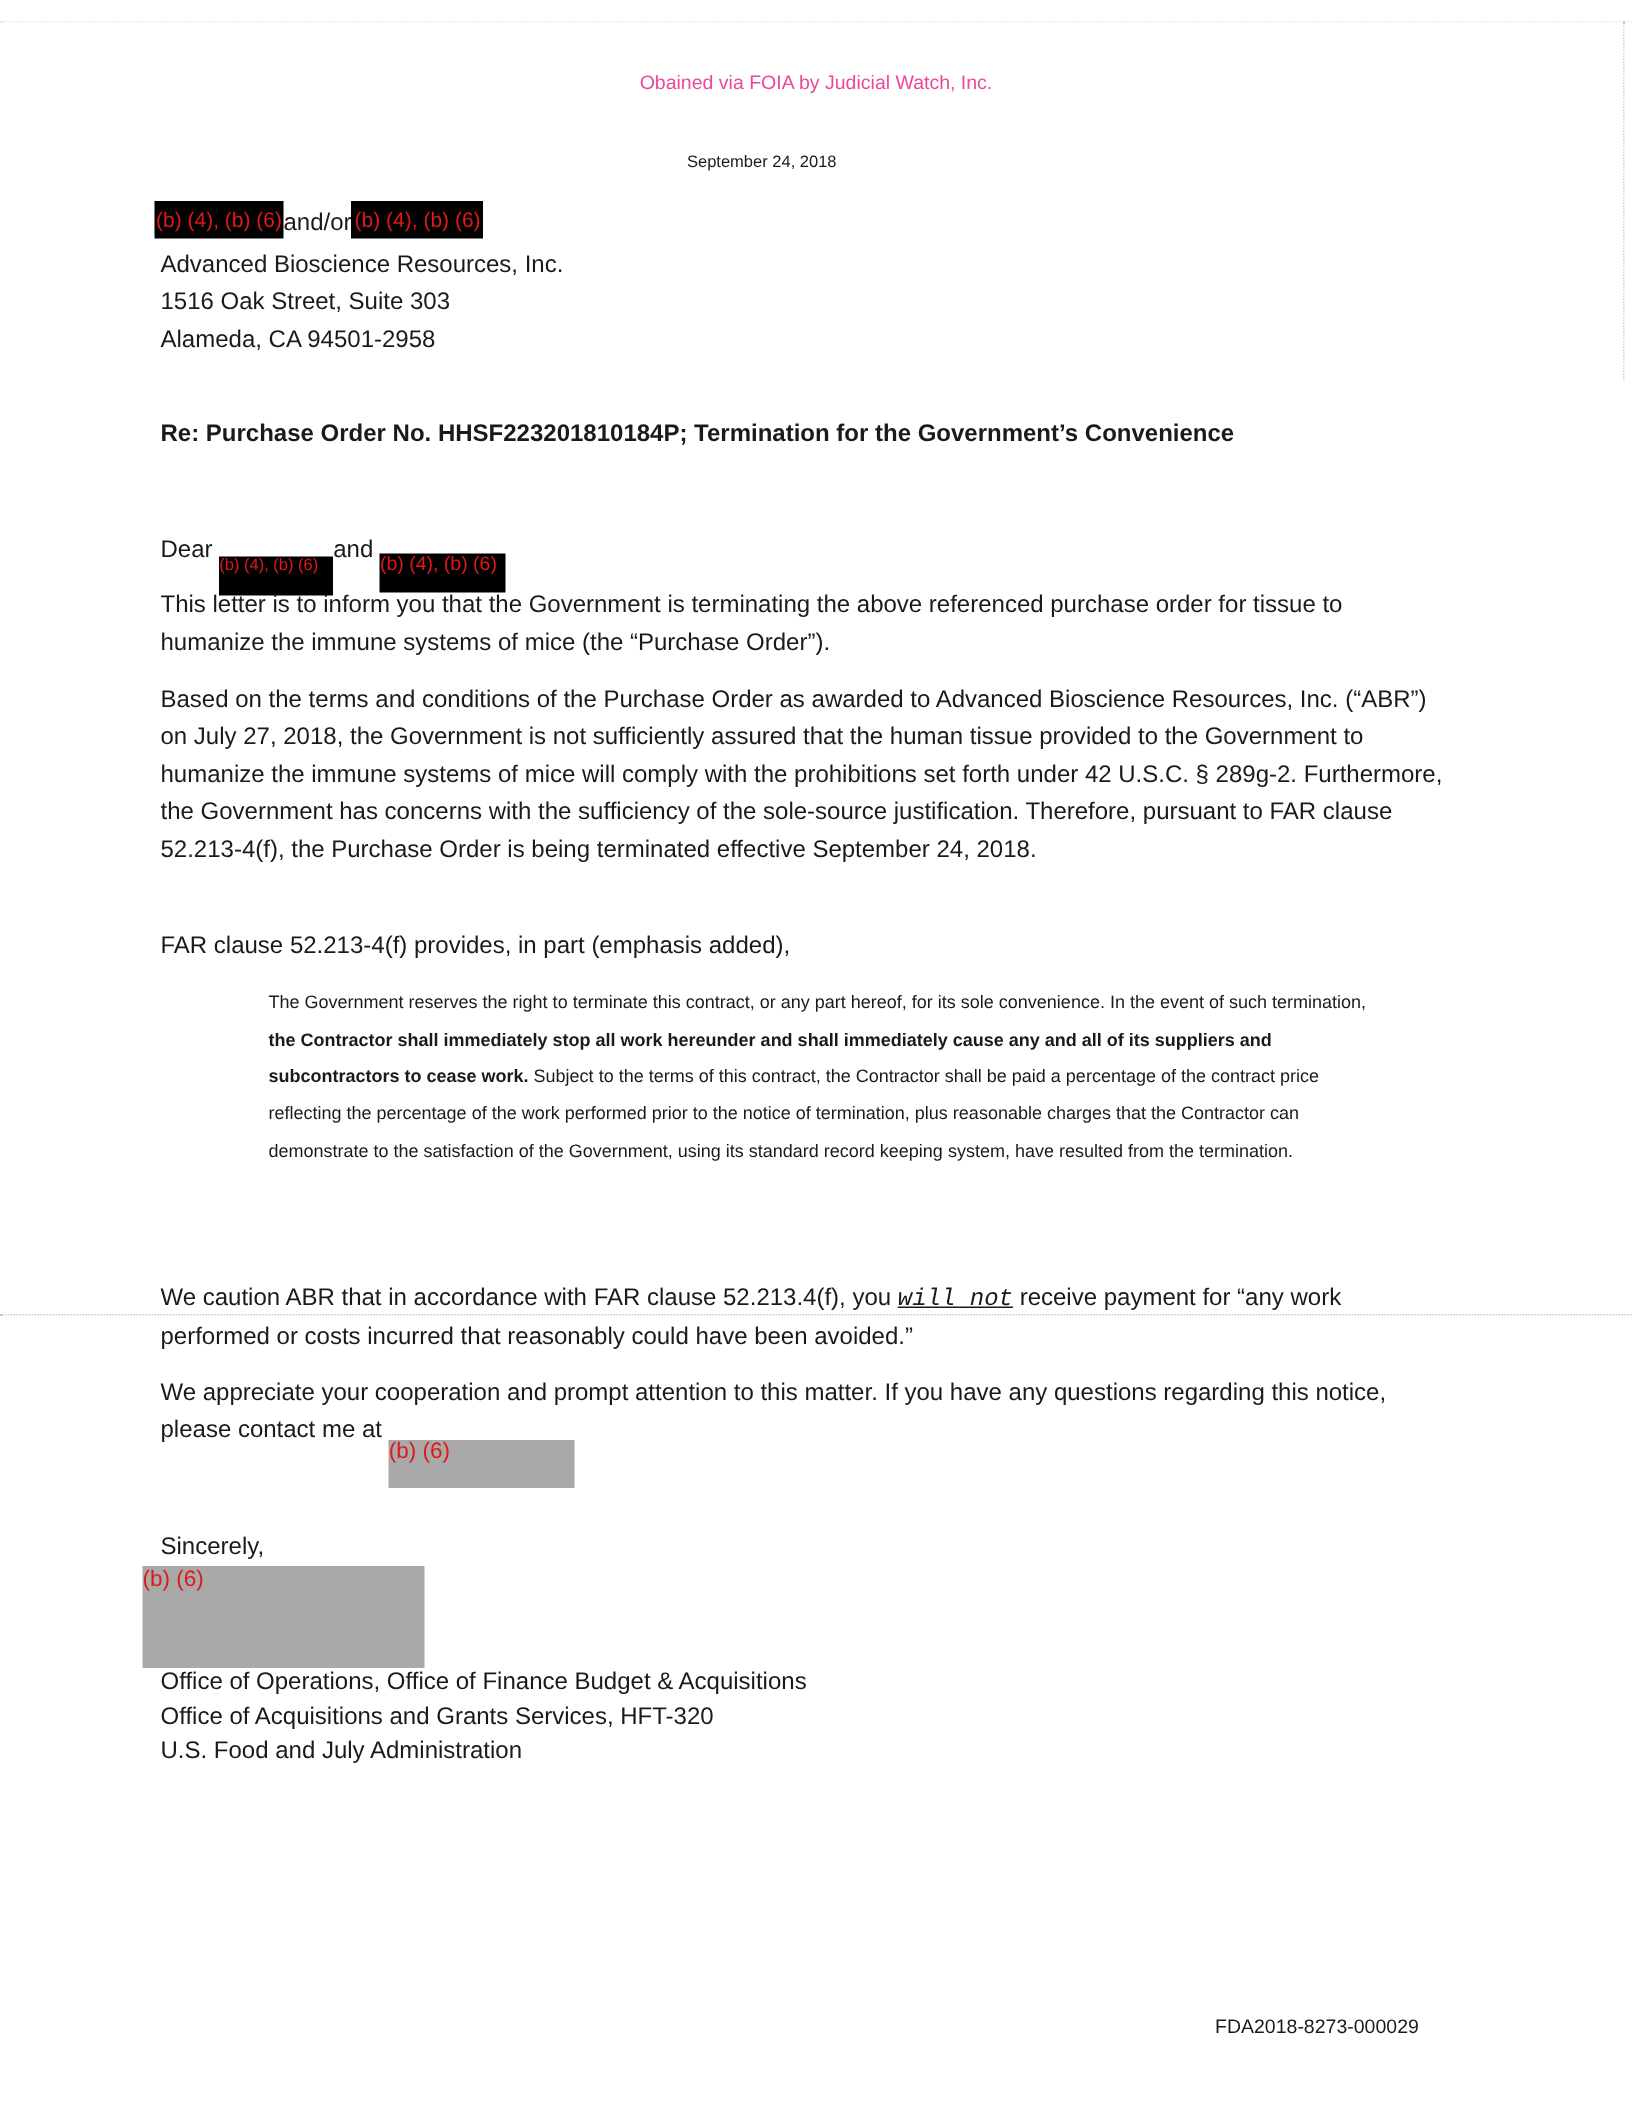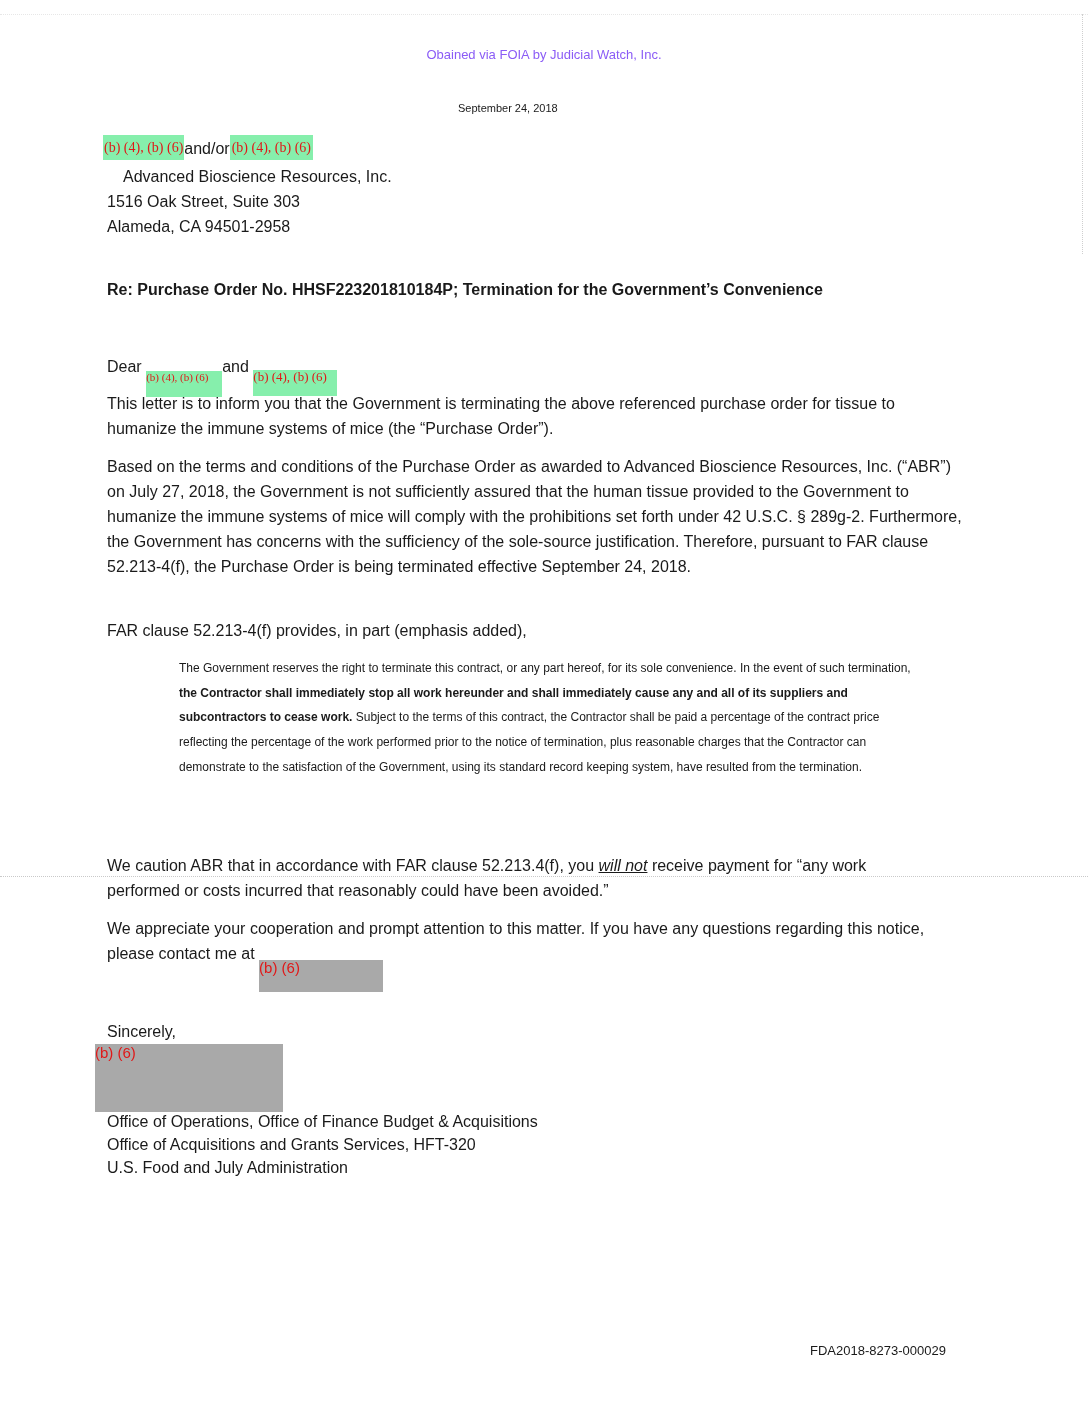--- a/index.html
+++ b/index.html
@@ -15,37 +15,37 @@
   .scan-right {
     position: absolute; right: 4px; top: 14px; width: 1px; height: 240px;
     border-left: 1px dotted #cfcfcf;
   }
   .scan-mid {
     position: absolute; left: 0; top: 876px; width: 1088px; height: 0;
     border-top: 1px dotted #c9c9c9;
   }
   .foia {
     position: absolute; top: 47px; left: 0; width: 1088px; text-align: center;
-    font-size: 13px; color: #8b5cf6;
+    font-size: 13px; color: #ec4899;
   }
   .date {
     position: absolute; top: 102px; left: 458px; font-size: 11px;
   }
   .doc { font-size: 16px; line-height: 25px; }
   .line { position: absolute; left: 107px; white-space: nowrap; }
   .redact {
-    display: inline-block; background: #86efac; color: #e01818;
-    vertical-align: baseline; position: relative; font-family: Liberation Serif, serif;
+    display: inline-block; background: #000000; color: #e01818;
+    vertical-align: baseline; position: relative;
   }
   .redact.small { font-size: 11px; }
   .redact.med { font-size: 14px; }
   .bold { font-weight: bold; }
   .para { position: absolute; left: 107px; width: 860px; font-size: 16px; line-height: 25px; }
   .quote { position: absolute; left: 179px; width: 740px; font-size: 12px; line-height: 24.7px; }
-  .u-i { font-style: italic; text-decoration: underline; }
+  .u-i { font-style: italic; text-decoration: underline; font-family: Liberation Mono, monospace; }
   .sig-redact {
     position: absolute; left: 95px; top: 1044px; width: 188px; height: 68px;
     background: #a9a9a9; color: #e01818; font-size: 15px; line-height: 18px;
   }
   .contact-redact {
     display: inline-block; width: 124px; height: 32px; background: #a9a9a9;
     color: #e01818; font-size: 15px; line-height: 16px; vertical-align: -14px;
   }
   .footer-id {
     position: absolute; left: 810px; top: 1343px; font-size: 13px; color: #1a1a1a;
@@ -57,21 +57,21 @@
 <div class="scan-top"></div>
 <div class="scan-right"></div>
 <div class="scan-mid"></div>
 
 <div class="foia">Obained via FOIA by Judicial Watch, Inc.</div>
 <div class="date">September 24, 2018</div>
 
 <div class="line doc" style="top:136px; left:103px;">
   <span class="redact med" style="padding:0 1px; top:-2px;">(b) (4), (b) (6)</span><span>and/or</span><span class="redact med" style="padding:0 2px; top:-2px;">(b) (4), (b) (6)</span>
 </div>
-<div class="line doc" style="top:164px;margin-left:16px;">Advanced Bioscience Resources, Inc.</div>
+<div class="line doc" style="top:164px;">Advanced Bioscience Resources, Inc.</div>
 <div class="line doc" style="top:189px;">1516 Oak Street, Suite 303</div>
 <div class="line doc" style="top:214px;">Alameda, CA 94501-2958</div>
 
 <div class="line doc bold" style="top:277px;">Re:  Purchase Order No. HHSF223201810184P; Termination for the Government’s Convenience</div>
 
 <div class="line doc" style="top:354px;">
   <span>Dear</span>
   <span class="redact small" style="width:76px; height:26px; vertical-align:-9px; line-height:12px;">(b) (4), (b) (6)</span><span>and</span>
   <span class="redact" style="width:84px; height:26px; vertical-align:-9px; font-size:13px; line-height:14px;">(b) (4), (b) (6)</span>
 </div>

